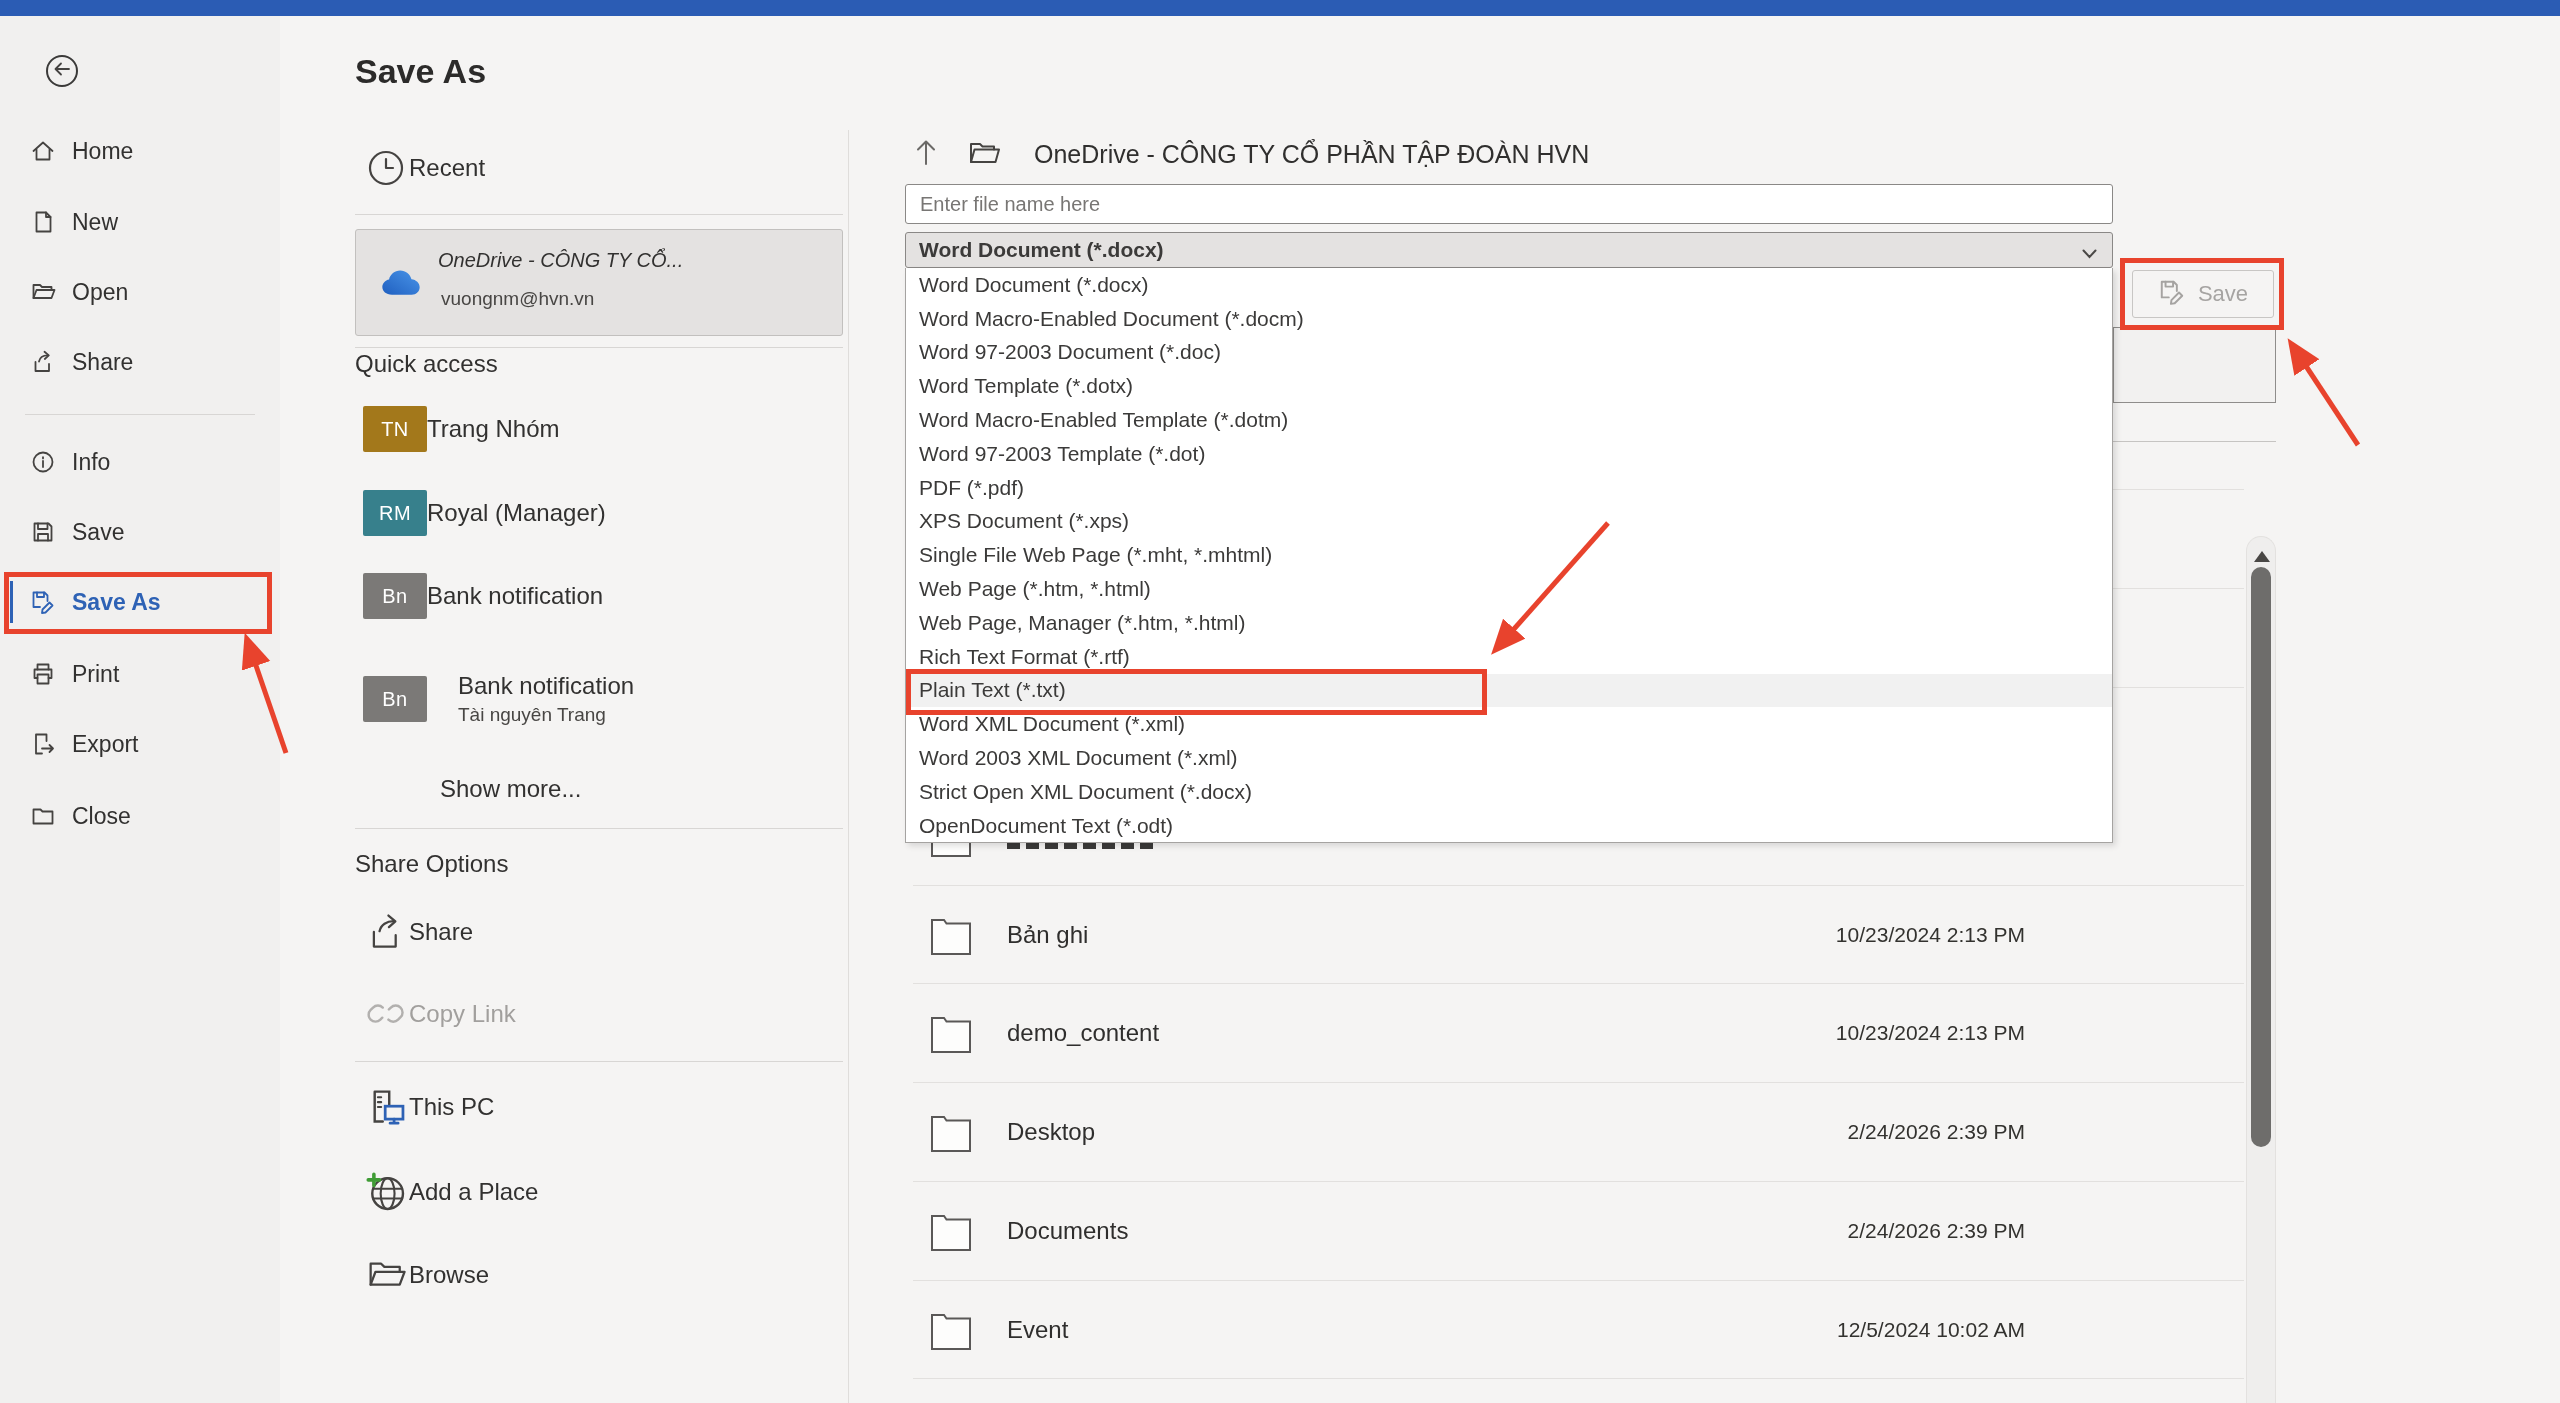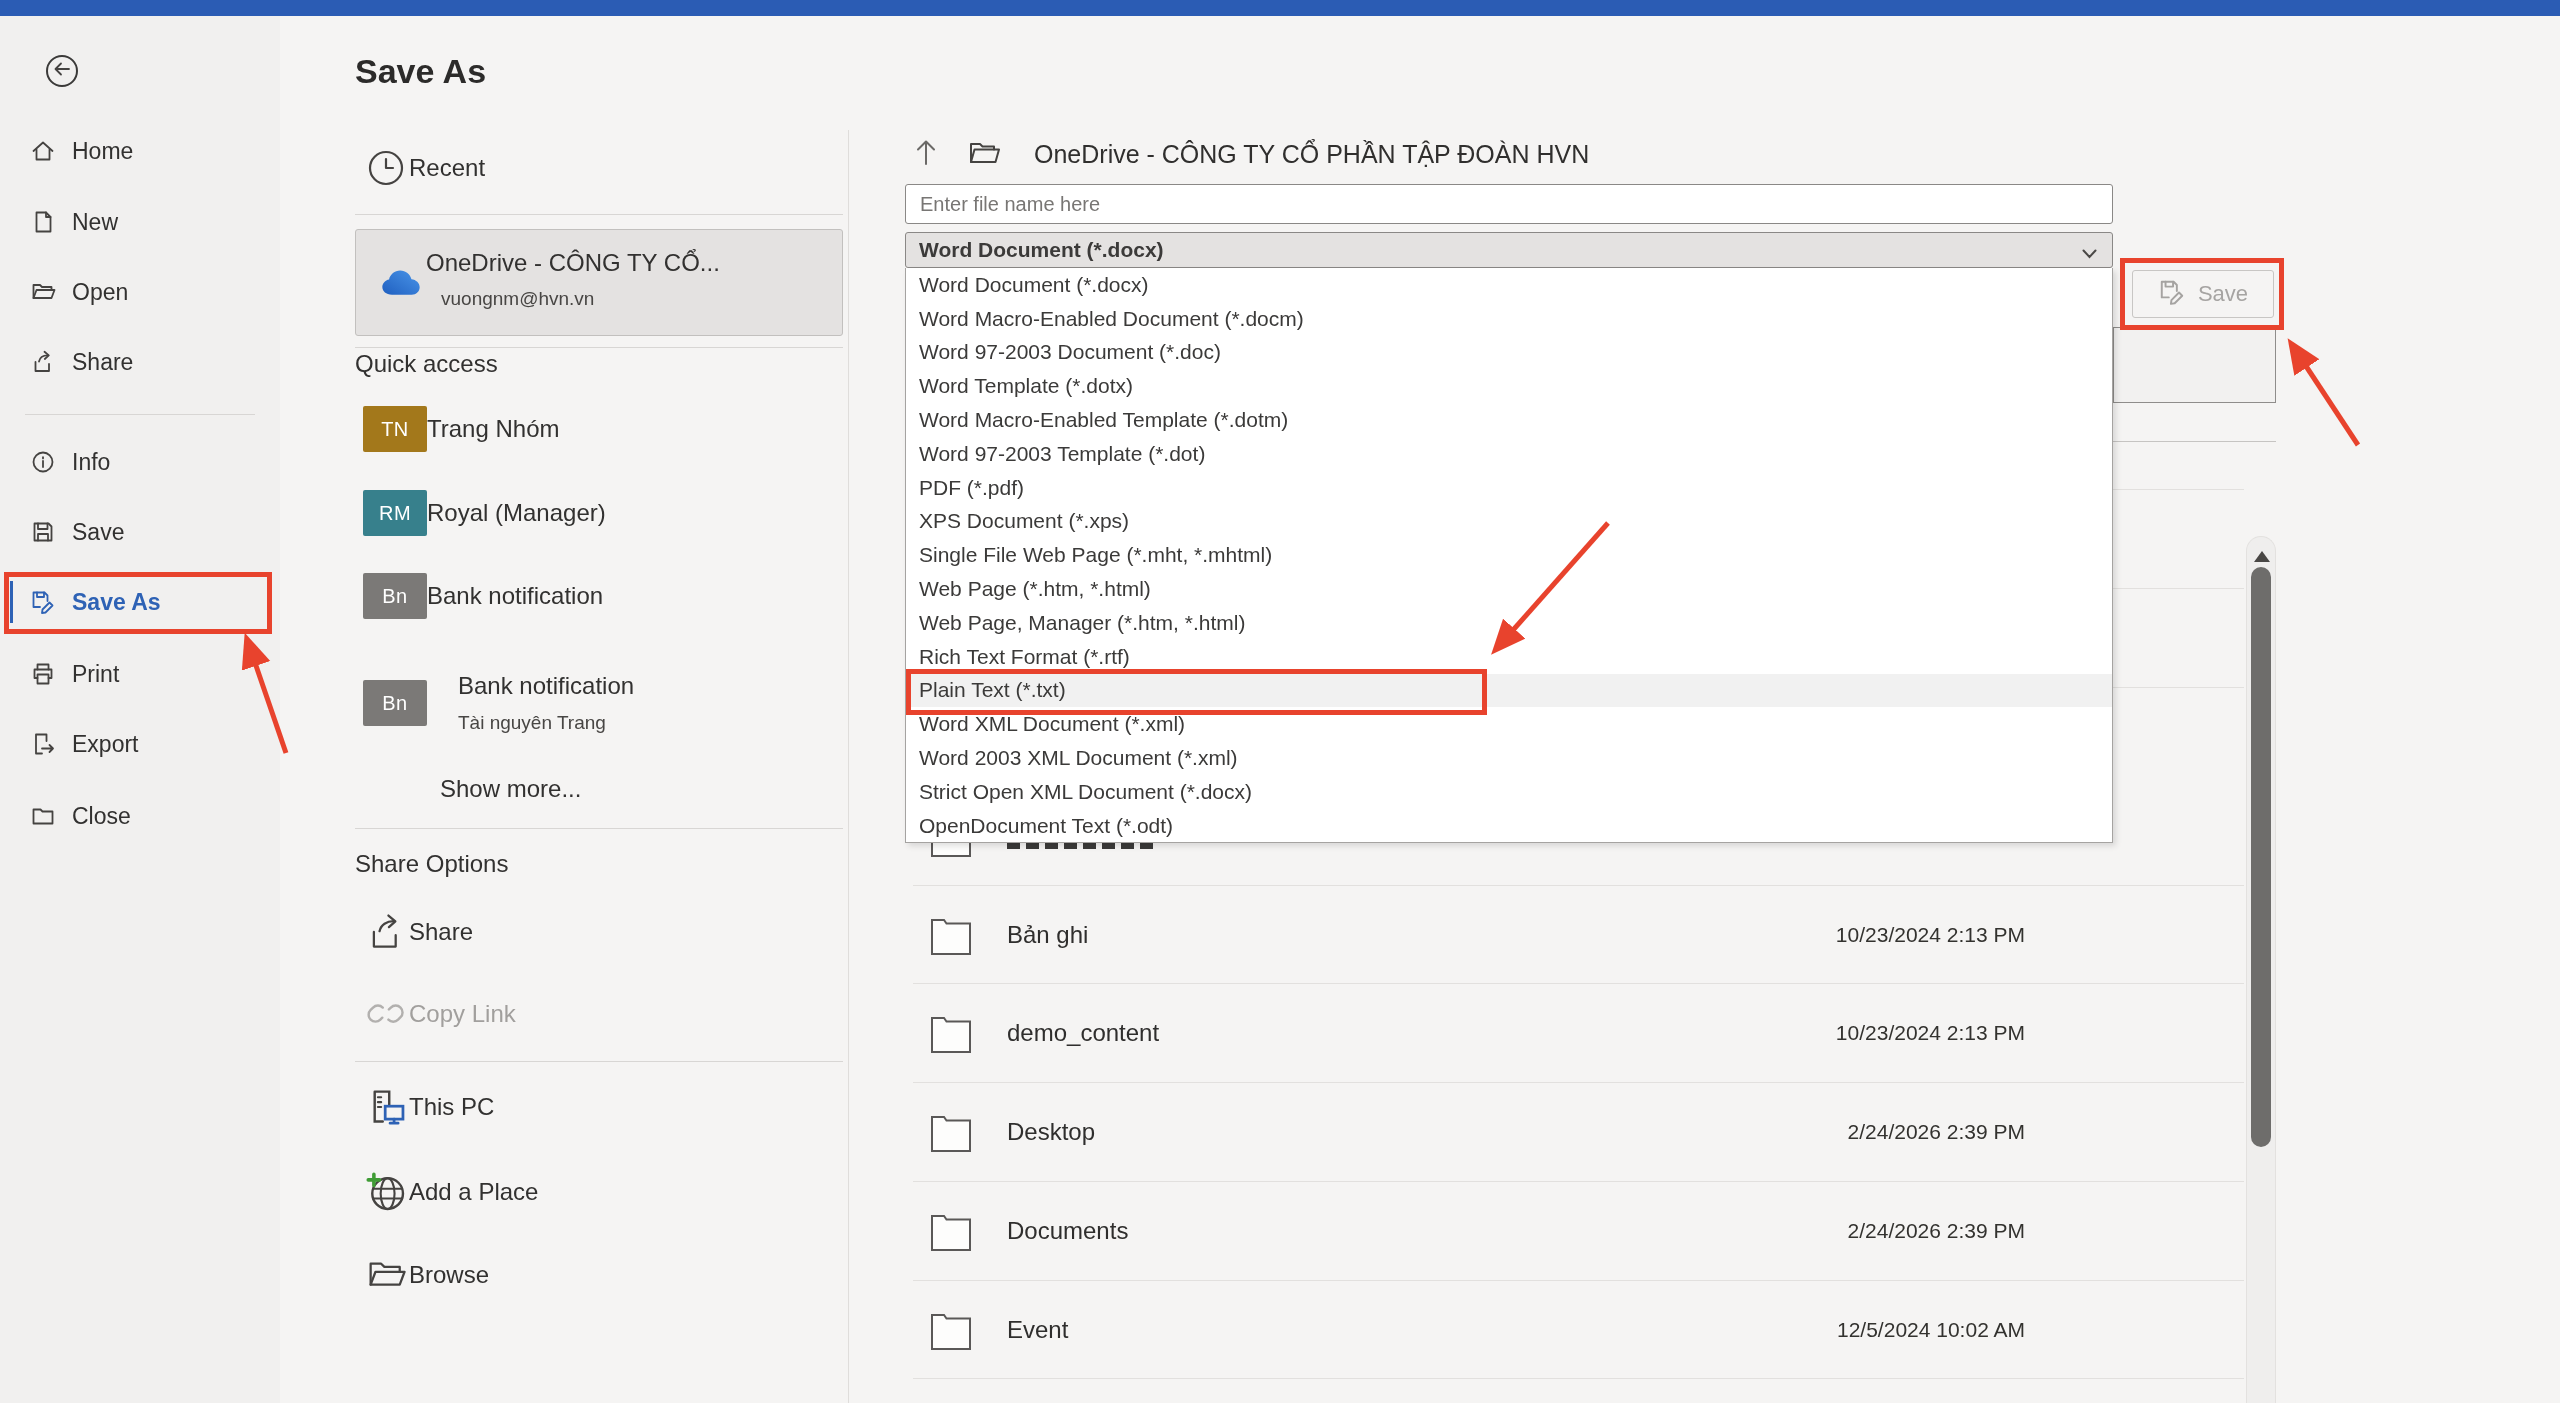--- a/index.html
+++ b/index.html
@@ -29,26 +29,26 @@
   .middle{position:absolute;left:280px;top:16px;width:568px;height:1387px;}
   .m-title{position:absolute;left:75px;top:36px;font-size:34px;font-weight:700;color:#2c2b2a;}
   .m-item{position:absolute;left:83px;display:flex;align-items:center;cursor:pointer;}
   .m-item .micon{width:46px;height:46px;display:flex;align-items:center;justify-content:center;flex:none;}
   .m-item .mlabel{font-size:24px;color:var(--ink);white-space:nowrap;}
   .m-item.disabled .mlabel{color:#a19f9d;}
   .m-div{position:absolute;left:75px;width:488px;border-top:1px solid var(--line);}
   .m-header{position:absolute;left:75px;font-size:24px;color:var(--ink);}
   .od-card{position:absolute;left:75px;top:213px;width:488px;height:107px;background:#e4e2e1;border:1px solid #c2c0be;border-radius:3px;cursor:pointer;}
   .od-card .cloud{position:absolute;left:22px;top:36px;}
-  .od-card .t1{position:absolute;left:70px;top:19px;font-size:24px;color:var(--ink);white-space:nowrap;}
+  .od-card .t1{position:absolute;left:82px;top:19px;font-size:20px;color:var(--ink);white-space:nowrap;font-style:italic;}
   .od-card .t2{position:absolute;left:85px;top:58px;font-size:19px;color:#484644;}
   .tile{width:64px;height:46px;border-radius:2px;color:#fff;font-size:20px;display:flex;align-items:center;justify-content:center;flex:none;letter-spacing:.5px;}
   .two .mtext{margin-left:31px;display:flex;flex-direction:column;}
   .two .mlabel{margin-left:0;}
-  .two .msub{font-size:19px;color:#484644;margin-top:12px;}
+  .two .msub{font-size:19px;color:#484644;margin-top:4px;}
   .vline{position:absolute;left:848px;top:130px;width:1px;height:1273px;background:#dfdddb;}
   
   .loc-row{position:absolute;left:912px;top:134px;height:40px;display:flex;align-items:center;cursor:pointer;}
   .loc-title{font-size:25px;color:#302f2e;margin-left:32px;white-space:nowrap;}
   .fn-input{position:absolute;left:905px;top:184px;width:1208px;height:40px;background:#fff;border:1px solid var(--border);border-radius:3px;font-size:20px;padding:0 14px;color:var(--ink2);font-family:inherit;}
   .fn-input::placeholder{color:var(--muted);}
   .select-hd{position:absolute;left:905px;top:232px;width:1208px;height:36px;background:#e4e2e1;border:1px solid var(--border);border-radius:3px;display:flex;align-items:center;cursor:pointer;}
   .select-hd .sel-text{font-size:21px;font-weight:600;color:var(--ink2);margin-left:13px;}
   .select-hd .chev{position:absolute;right:15px;top:12px;}
   .dropdown{position:absolute;left:905px;top:268px;width:1208px;height:575px;background:#fff;border:1px solid #a5a3a1;border-top:none;box-shadow:3px 3px 6px rgba(0,0,0,.12);z-index:20;}

